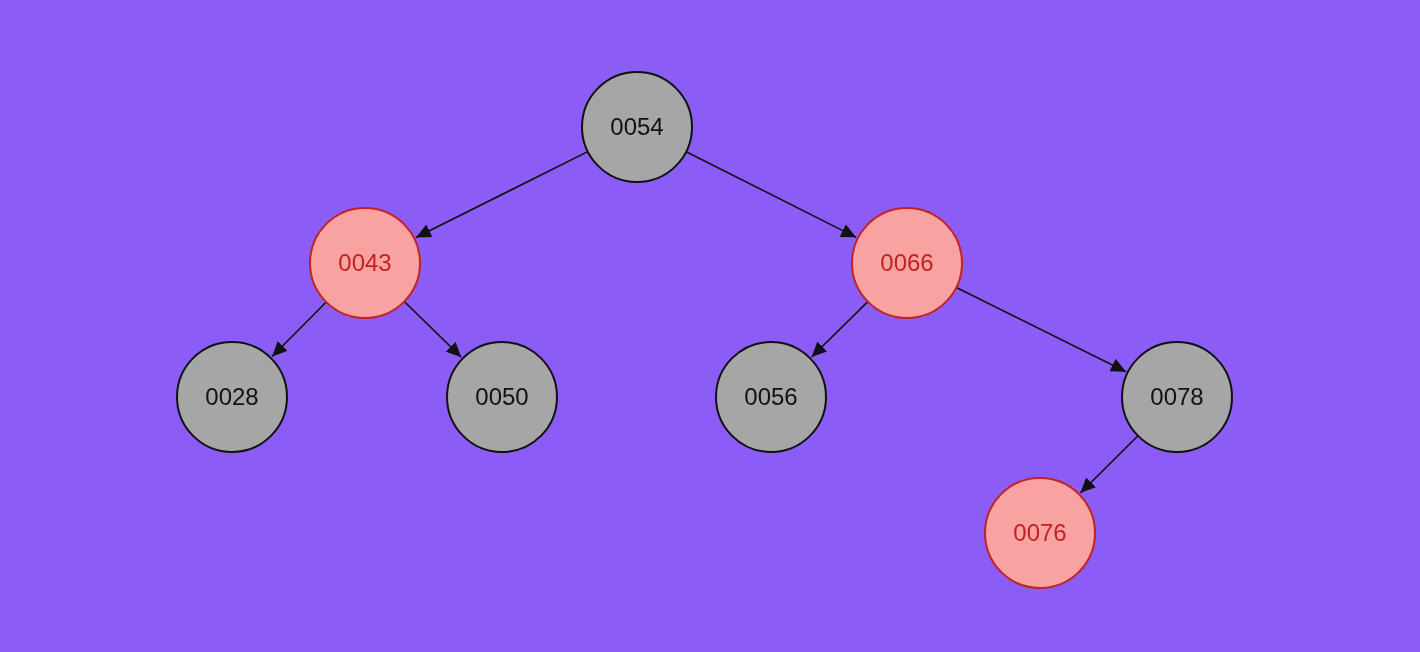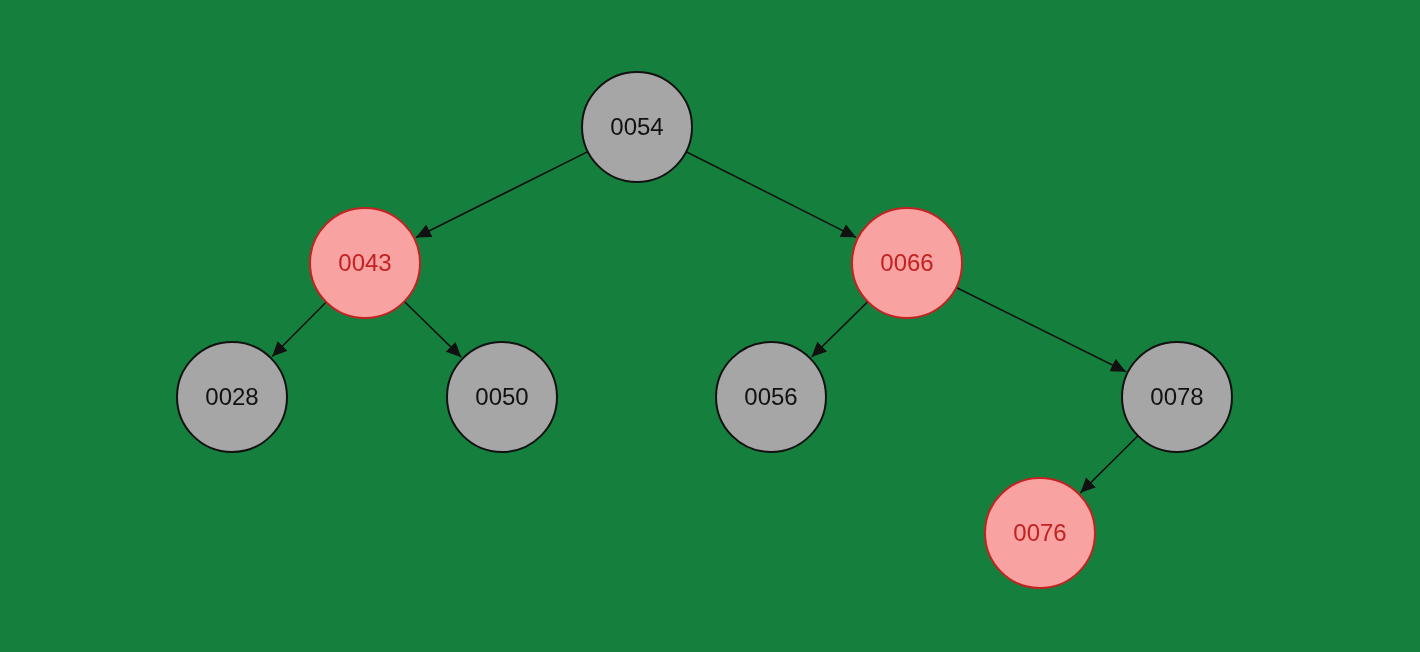--- a/index.html
+++ b/index.html
@@ -4,21 +4,21 @@
 <style>
   html, body {
     margin: 0;
     padding: 0;
     background: #ffffff;
   }
   .canvas-wrap {
     position: relative;
     width: 1420px;
     height: 652px;
-    background: #15803d;
+    background: #8b5cf6;
     overflow: hidden;
   }
   svg text {
     font-family: "Liberation Sans", sans-serif;
     font-size: 24px;
     text-anchor: middle;
     user-select: none;
   }
   svg line {
     stroke-width: 1.6;

